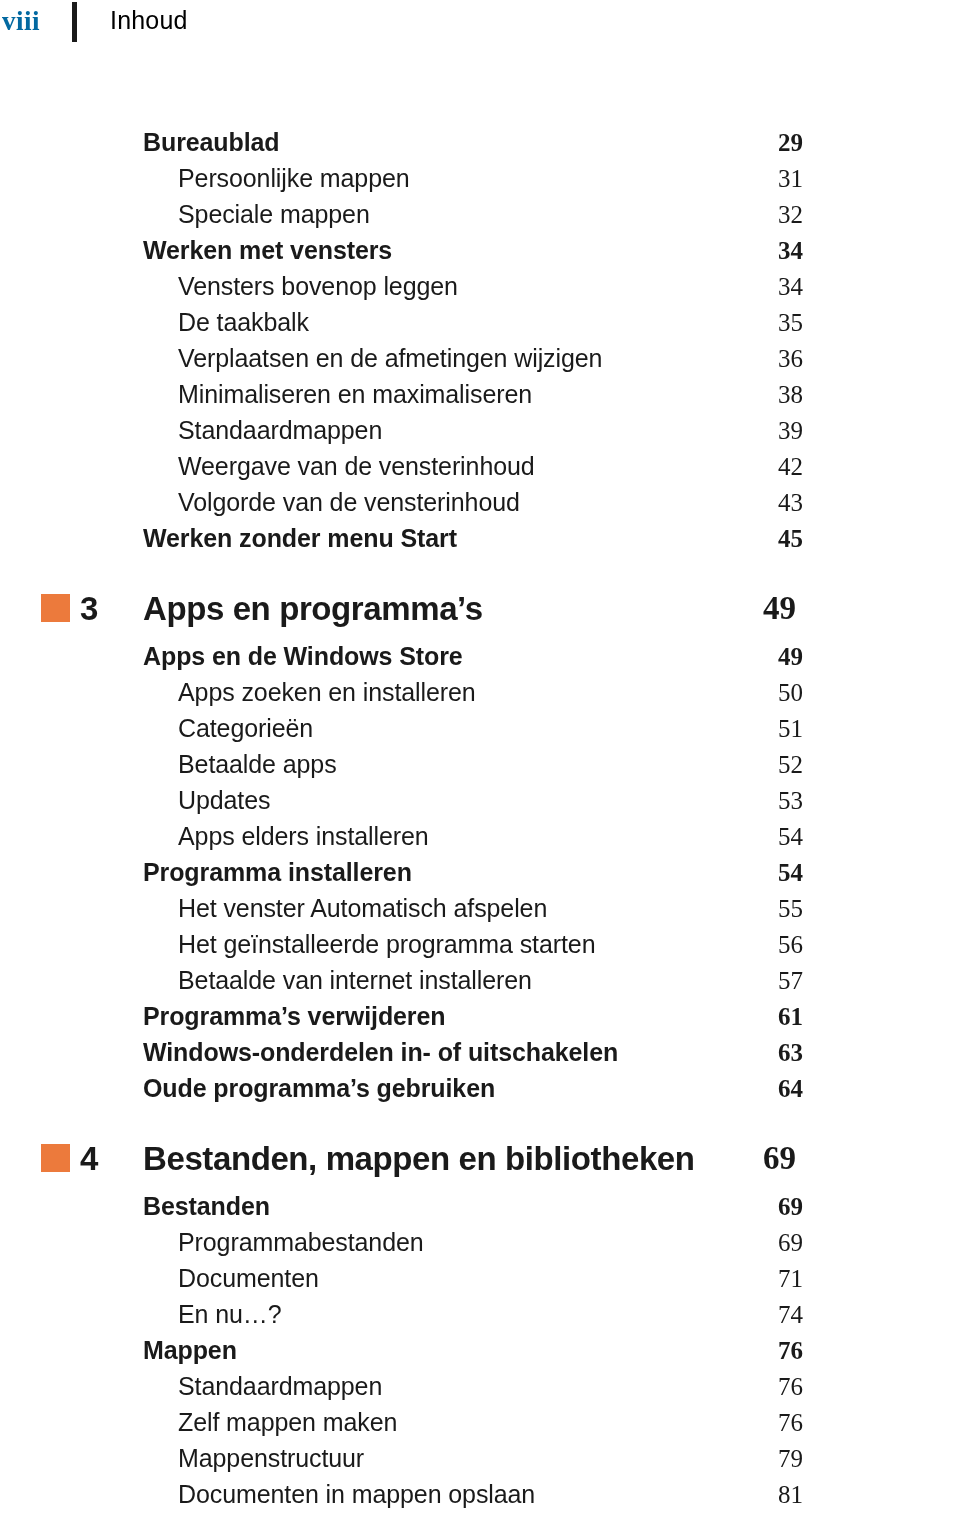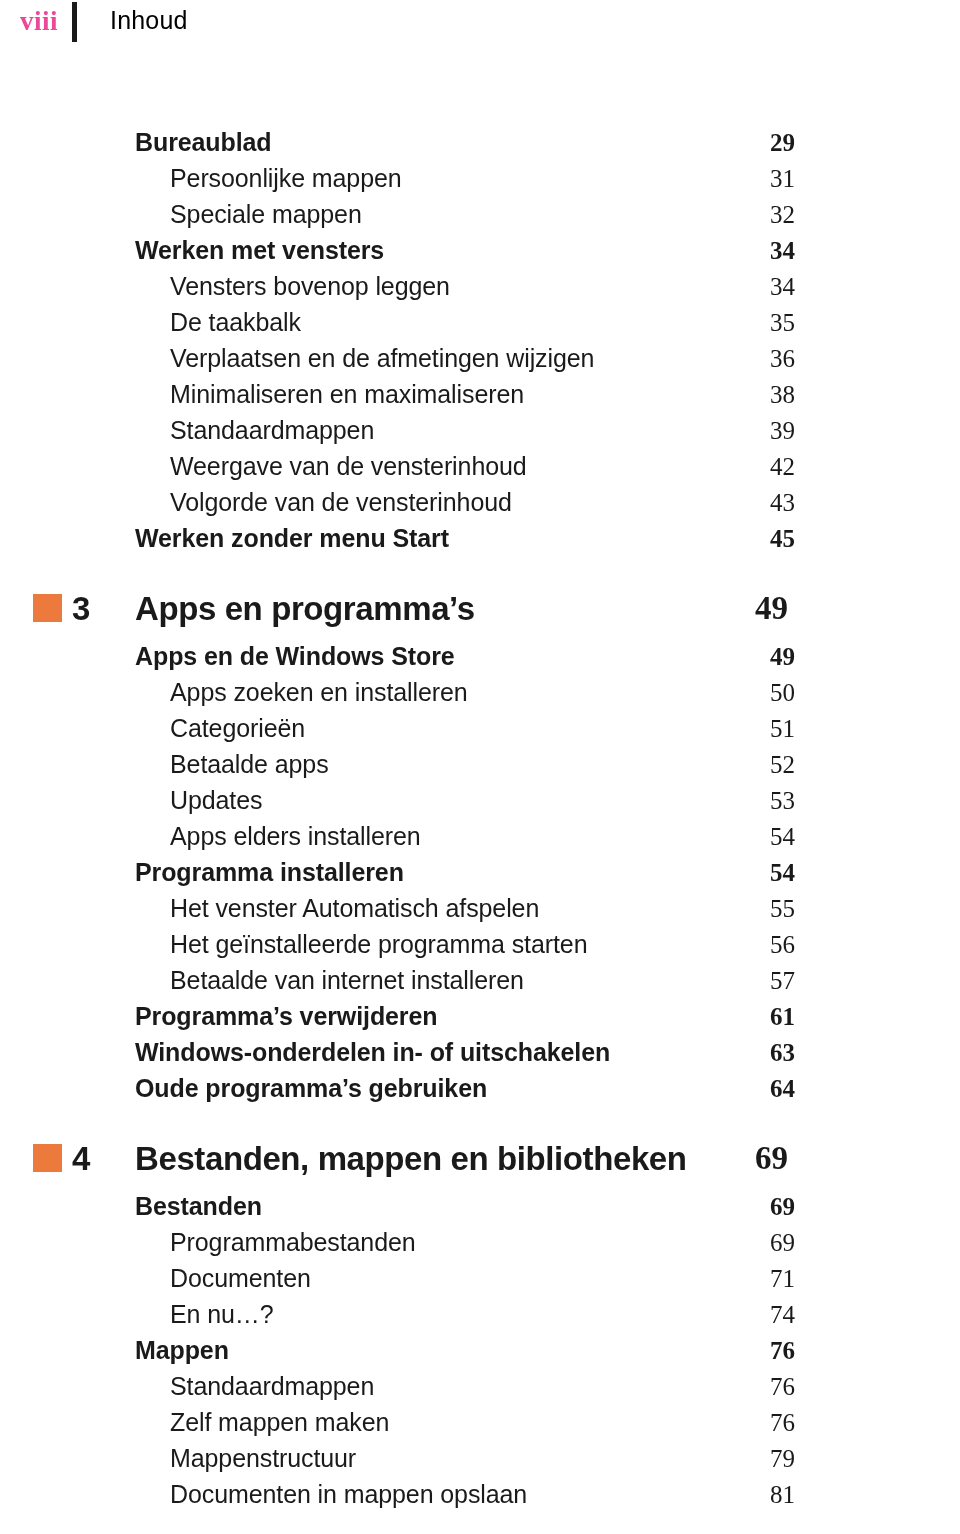--- a/index.html
+++ b/index.html
@@ -19,27 +19,27 @@
   
   .page-header {
     position: absolute;
     top: 0;
     left: 0;
     width: 960px;
     height: 52px;
   }
   .folio {
     position: absolute;
-    left: 20px;
+    left: 2px;
     top: 6px;
     font-family: "Liberation Serif", serif;
     font-weight: bold;
     font-size: 27px;
     letter-spacing: 0.5px;
-    color: #ec4899;
+    color: #0369a1;
   }
   .header-rule {
     position: absolute;
     left: 72px;
     top: 2px;
     width: 5px;
     height: 40px;
     background: #1a1a1a;
   }
   .header-title {
@@ -48,21 +48,21 @@
     top: 6px;
     font-size: 25px;
     font-weight: normal;
     color: #000000;
     letter-spacing: 0.2px;
   }
 
   
   .toc {
     position: absolute;
-    left: 0;
+    left: 8px;
     top: 128px;
     width: 801px;
   }
 
   .toc-row {
     position: relative;
     display: flex;
     align-items: baseline;
     height: 36px;
   }

